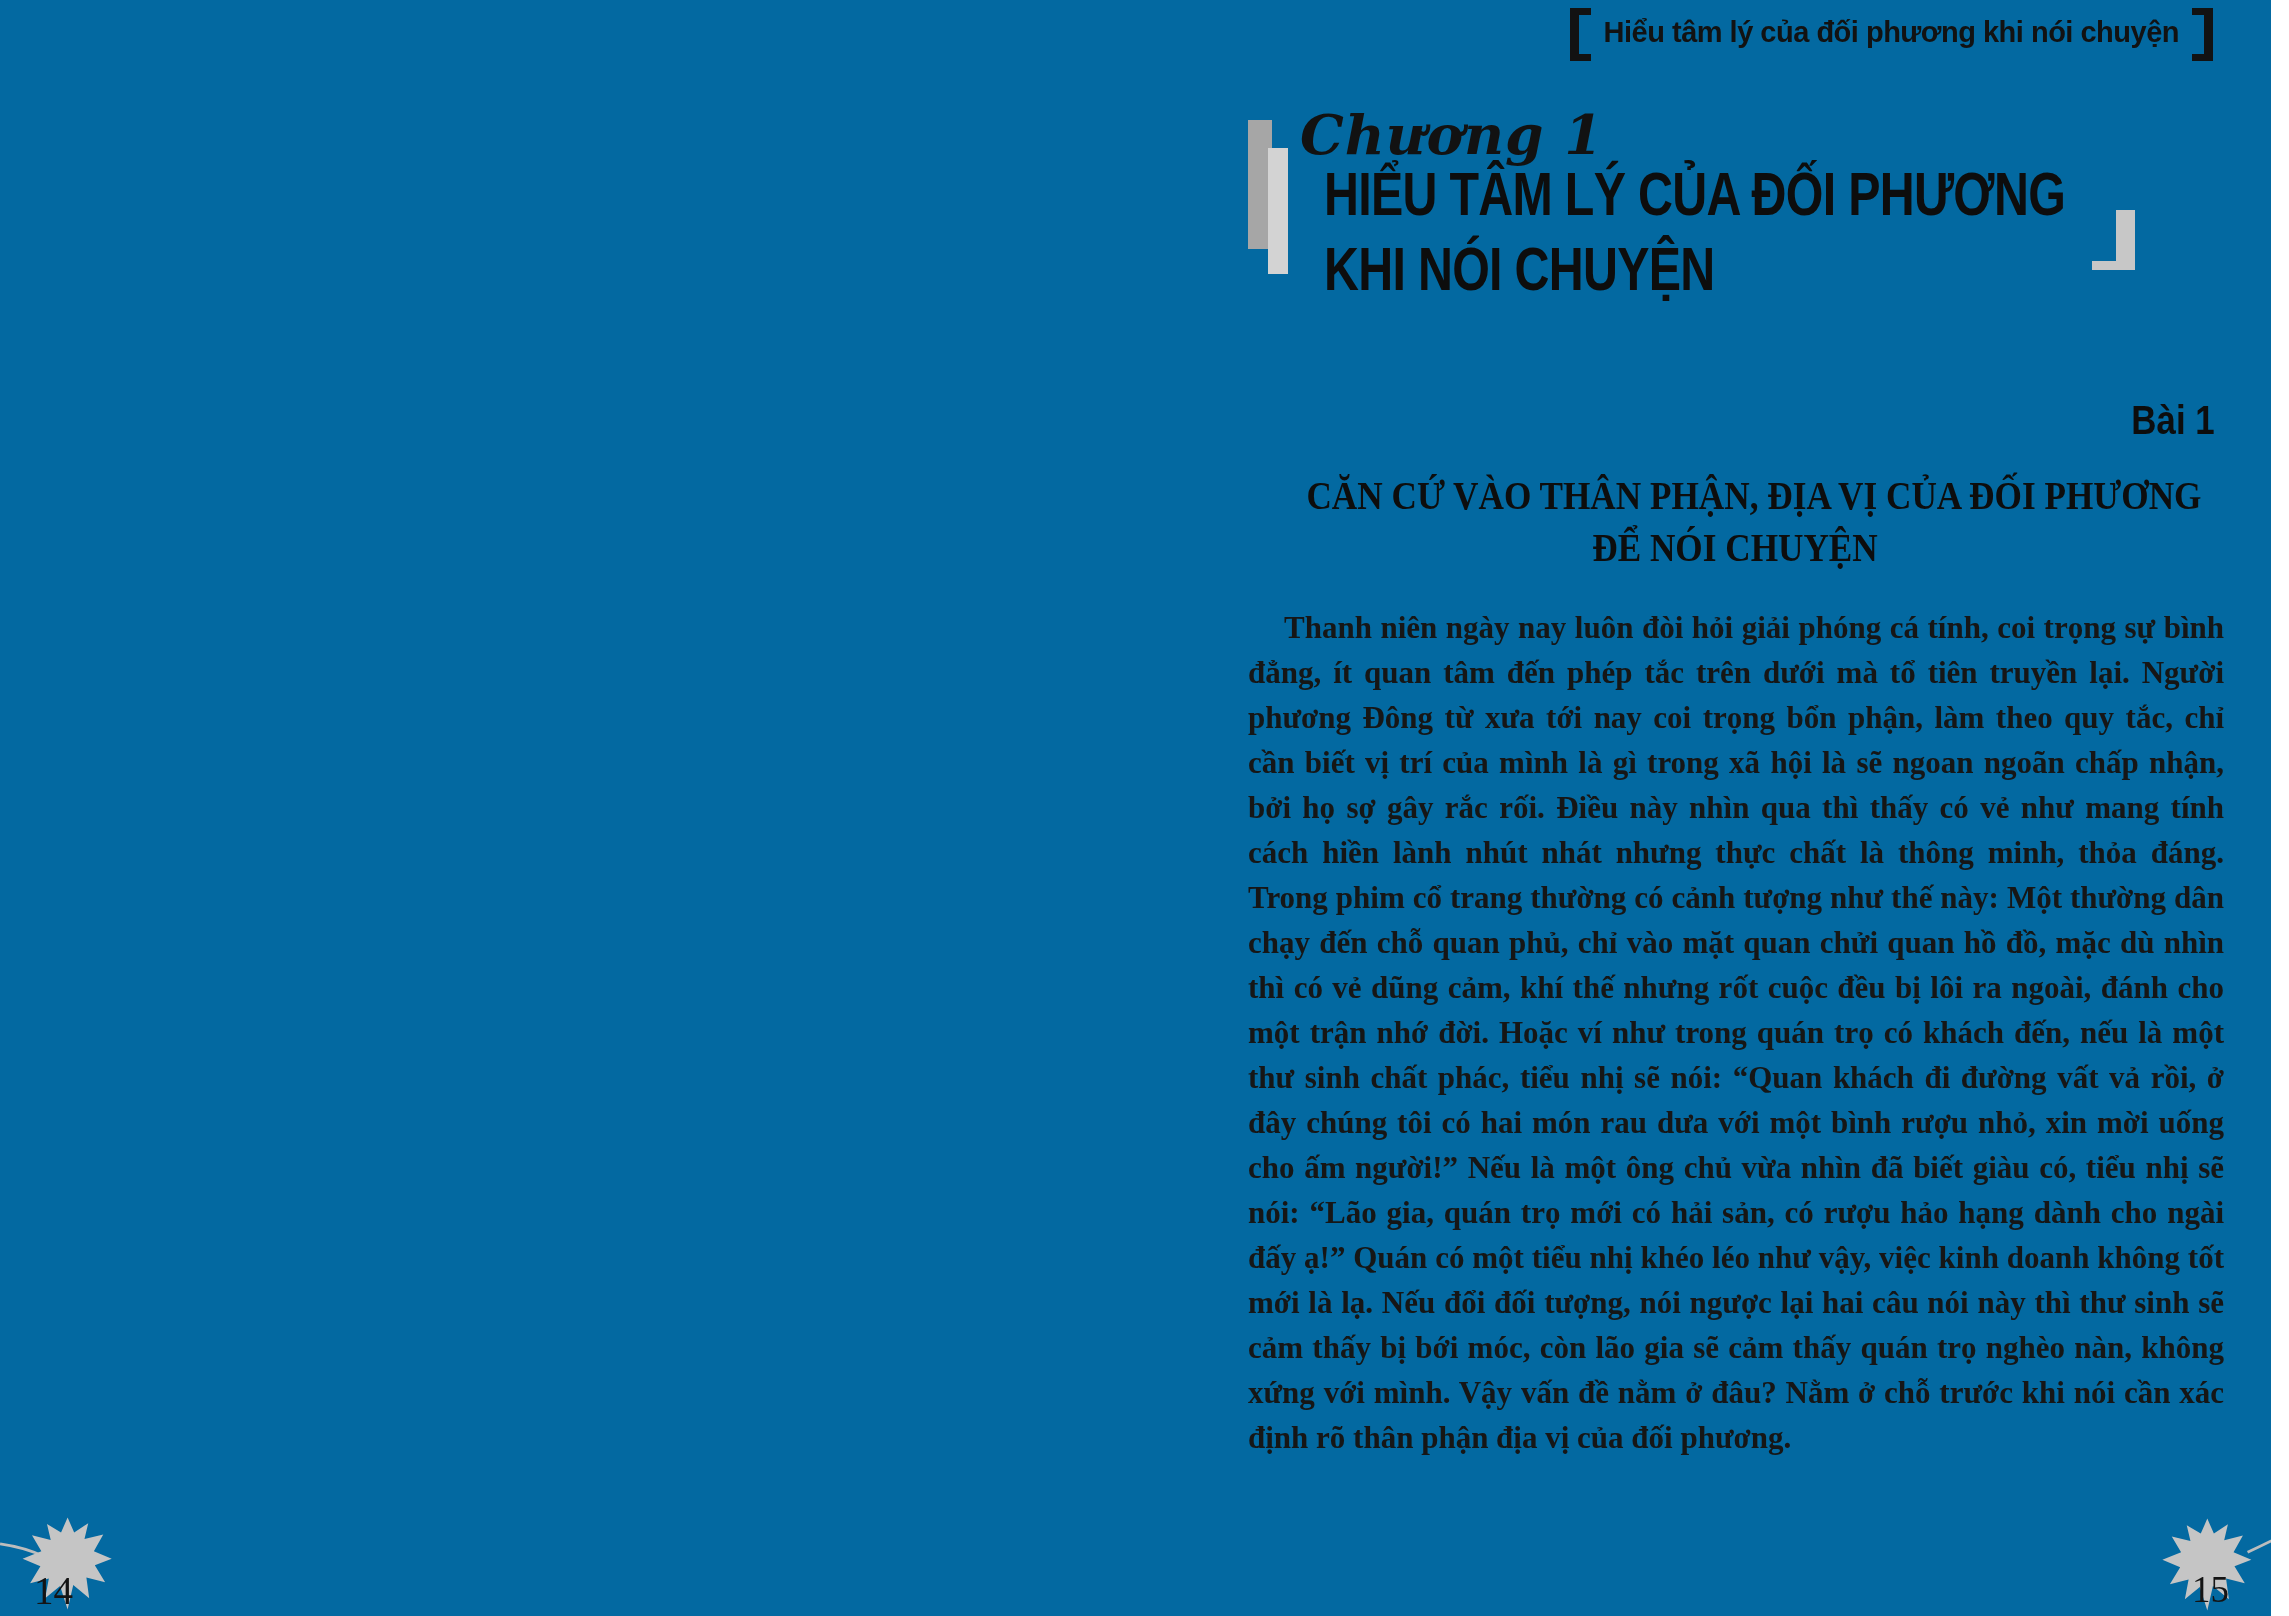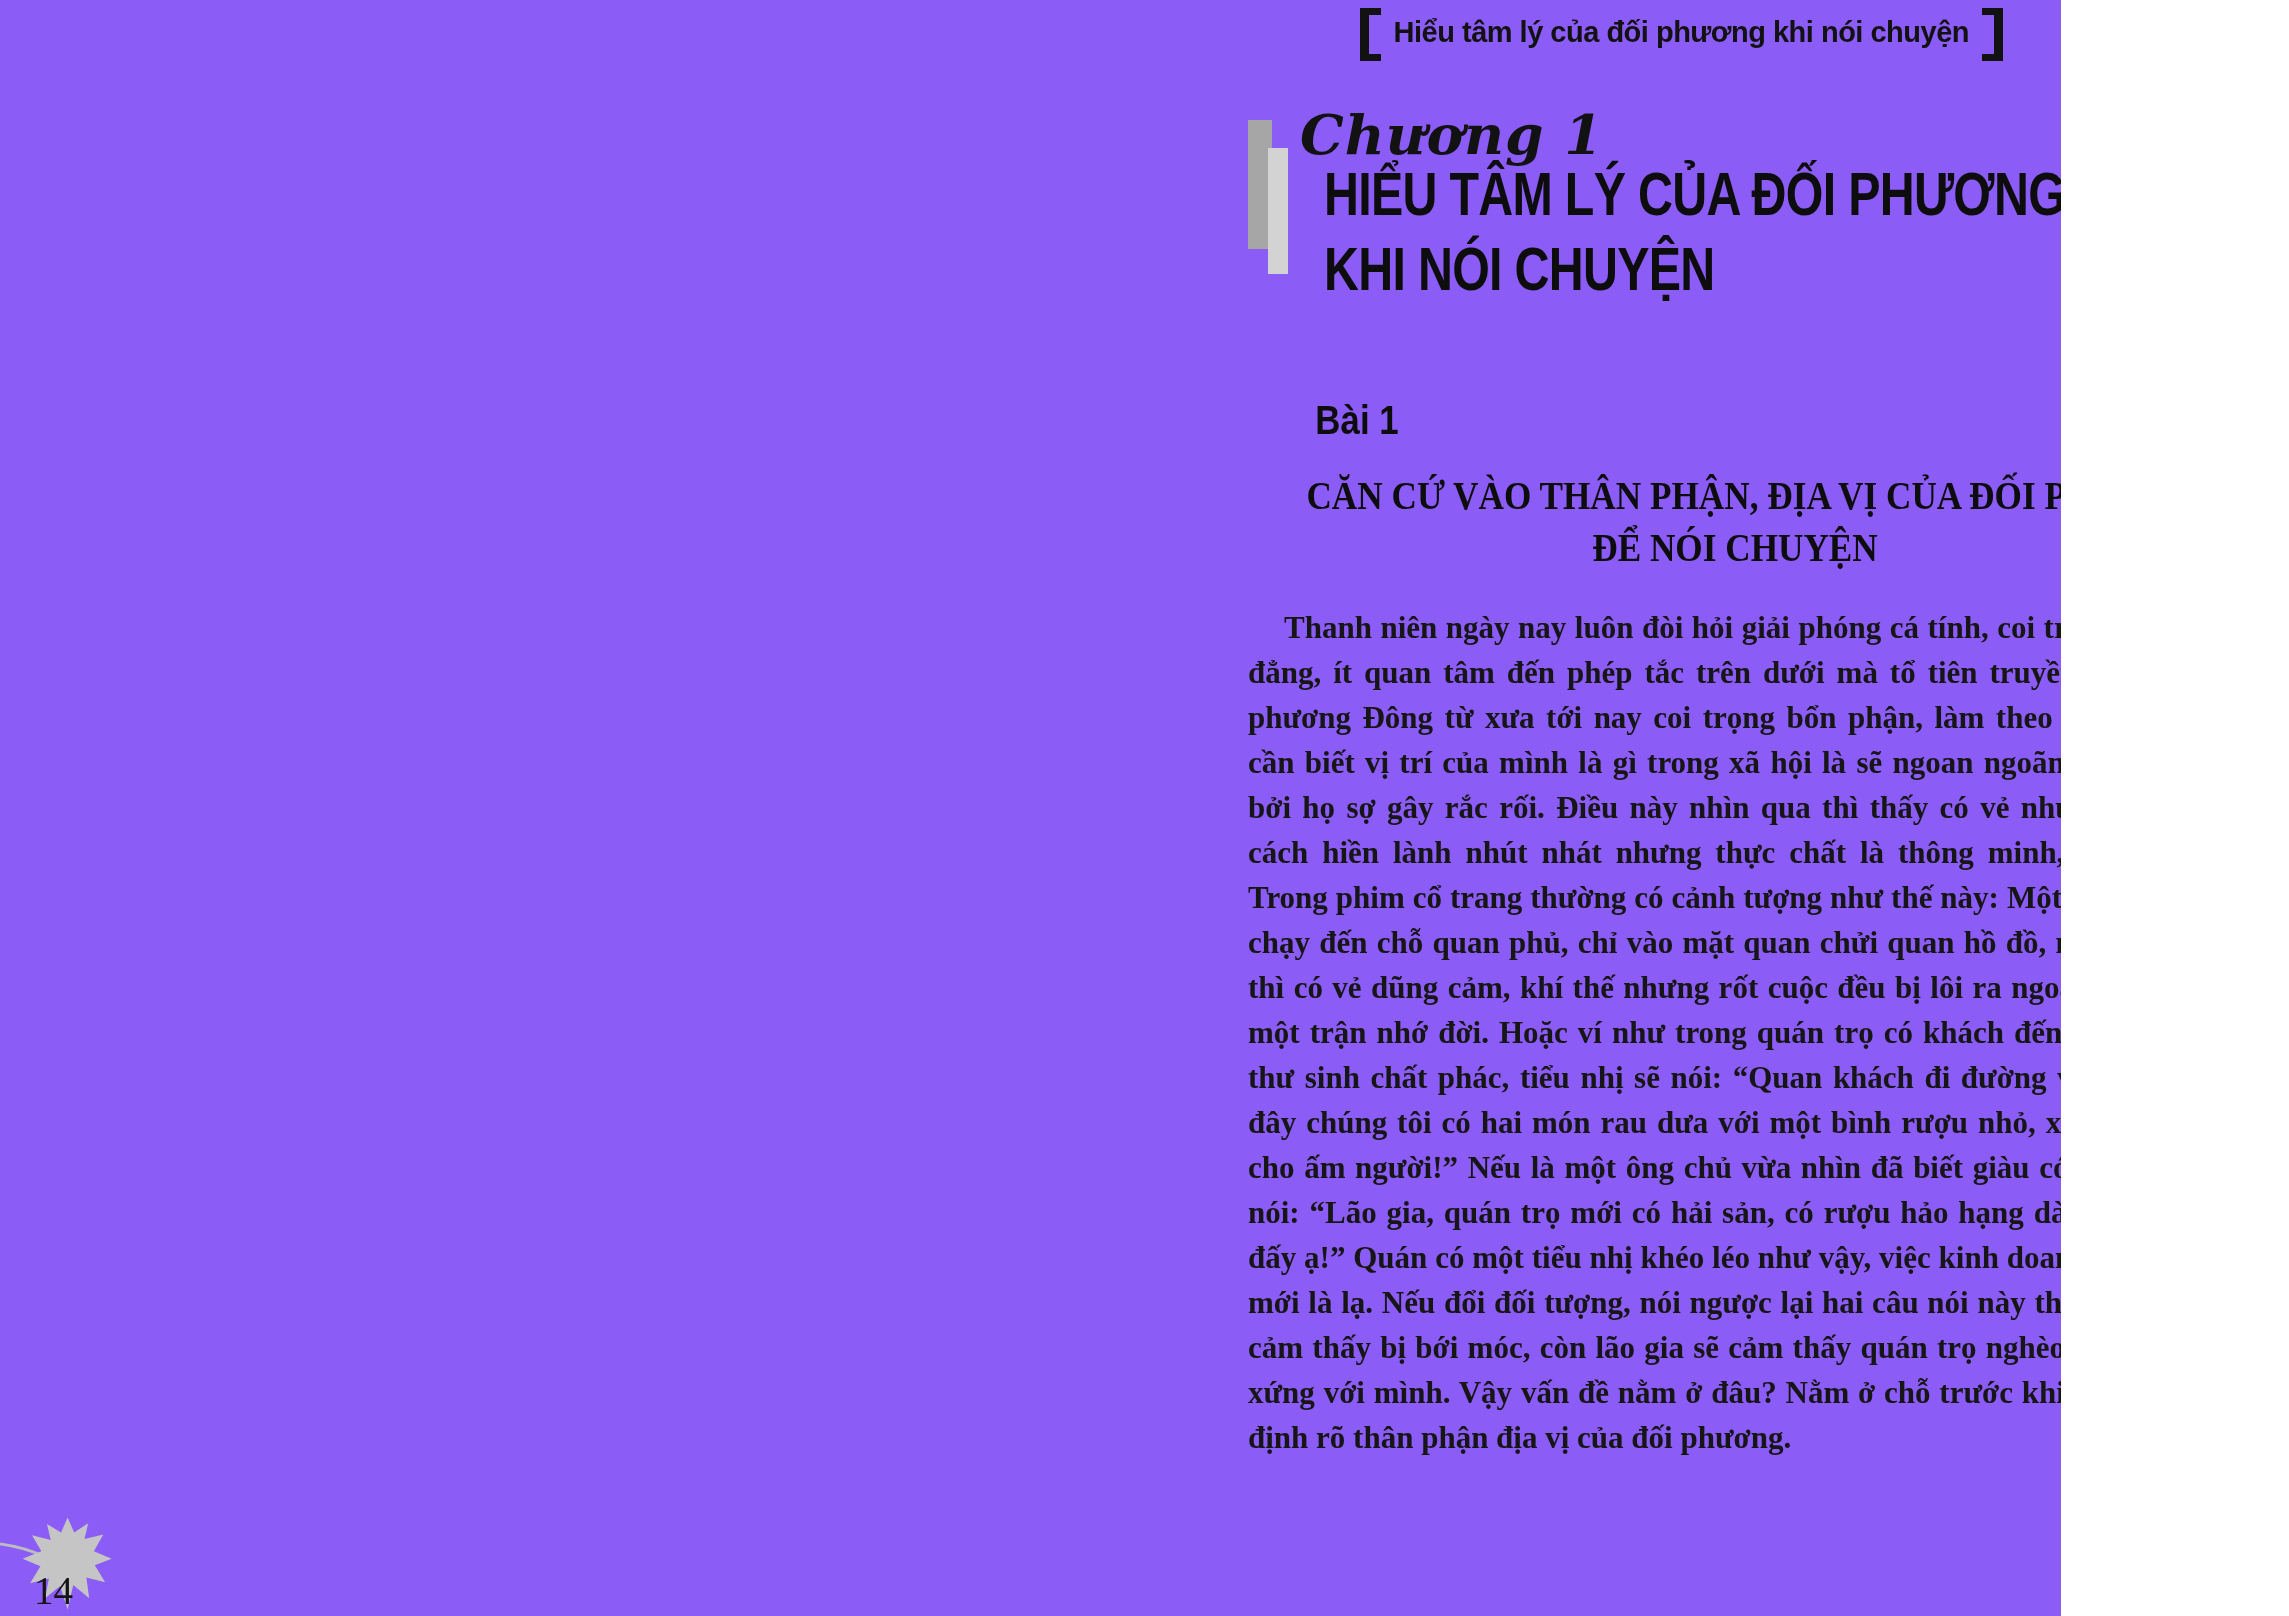--- a/index.html
+++ b/index.html
@@ -1,16 +1,16 @@
 <!DOCTYPE html>
 <html style="font-size:15px"><head>
 <meta charset="utf-8">
 <style>
   html,body{margin:0;padding:0;background:#fff;}
-  #page{position:relative;width:2061px;height:1616px;background:#8b5cf6;overflow:hidden;
+  #page{position:relative;width:2271px;height:1616px;background:#0369a1;overflow:hidden;
         font-family:"Liberation Serif", serif;color:#111;}
 
   
   .running-header{position:absolute;top:7.5px;right:58px;display:flex;align-items:center;gap:13px;}
   .hbracket{width:12px;height:39px;}
   .hbracket.left{border-left:9.4px solid #121212;border-top:7.5px solid #121212;border-bottom:7.5px solid #121212;}
   .hbracket.right{border-right:9.4px solid #121212;border-top:7.5px solid #121212;border-bottom:7.5px solid #121212;}
   .running-header .htext{font-family:"Liberation Sans", sans-serif;font-weight:bold;font-size:29px;
         letter-spacing:-0.5px;color:#121212;white-space:nowrap;padding-bottom:3.7px;}
 
@@ -20,21 +20,21 @@
   .deco-corner{position:absolute;left:2092px;top:210px;width:24px;height:51px;
         border-right:19.7px solid #c7c7c7;border-bottom:9.4px solid #c7c7c7;}
 
   .chapter-label{position:absolute;left:1300px;top:82px;font-family:"DejaVu Serif", serif;
         font-style:italic;font-weight:600;font-size:55px;color:#121212;letter-spacing:0.9px;margin-top:20px;}
   .chapter-title{position:absolute;left:1324px;top:156px;font-family:"Liberation Sans", sans-serif;
         font-weight:bold;font-size:62px;line-height:75px;color:#0d0d0d;letter-spacing:-0.9px;
         transform:scaleX(0.78);transform-origin:left top;white-space:nowrap;}
 
   
-  .lesson-label{position:absolute;left:1308px;top:397px;width:974px;text-align:left;}
+  .lesson-label{position:absolute;left:1248px;top:397px;width:974px;text-align:right;}
   .lesson-label span{display:inline-block;font-family:"Liberation Sans", sans-serif;font-weight:bold;
         font-size:41px;color:#0d0d0d;transform:scaleX(0.85);}
   .lesson-heading{position:absolute;left:1248px;top:470px;width:974px;text-align:center;
         font-family:"Liberation Serif", serif;font-weight:bold;font-size:40px;line-height:52px;
         color:#0d0d0d;transform:scaleX(0.88);transform-origin:center top;white-space:nowrap;}
 
   
   .body-text{position:absolute;left:1248px;top:605px;width:976px;
         font-size:31px;line-height:45px;text-align:justify;color:#161616;font-weight:bold;}
   .body-text p{margin:0;text-indent:36px;}

